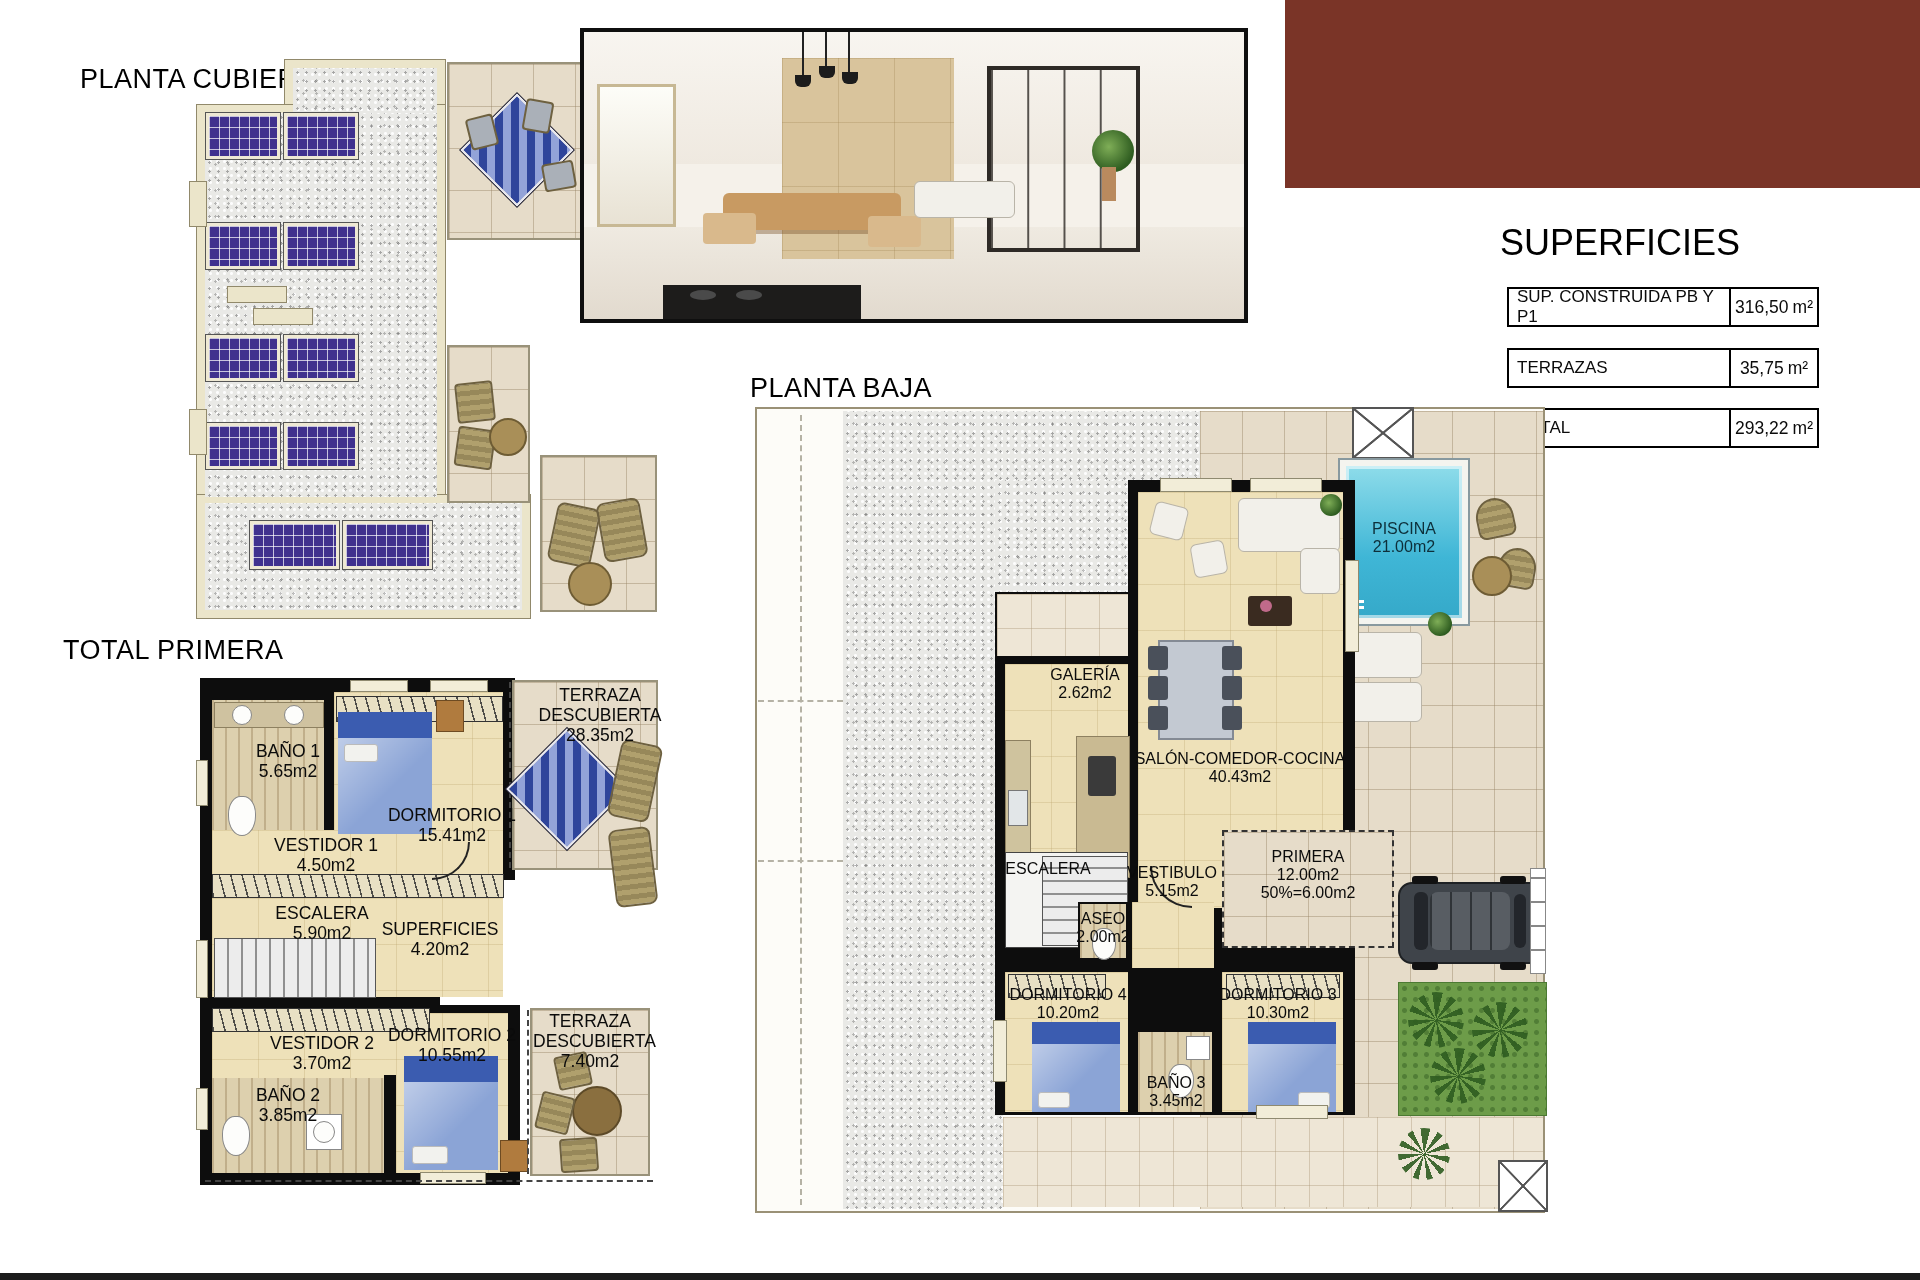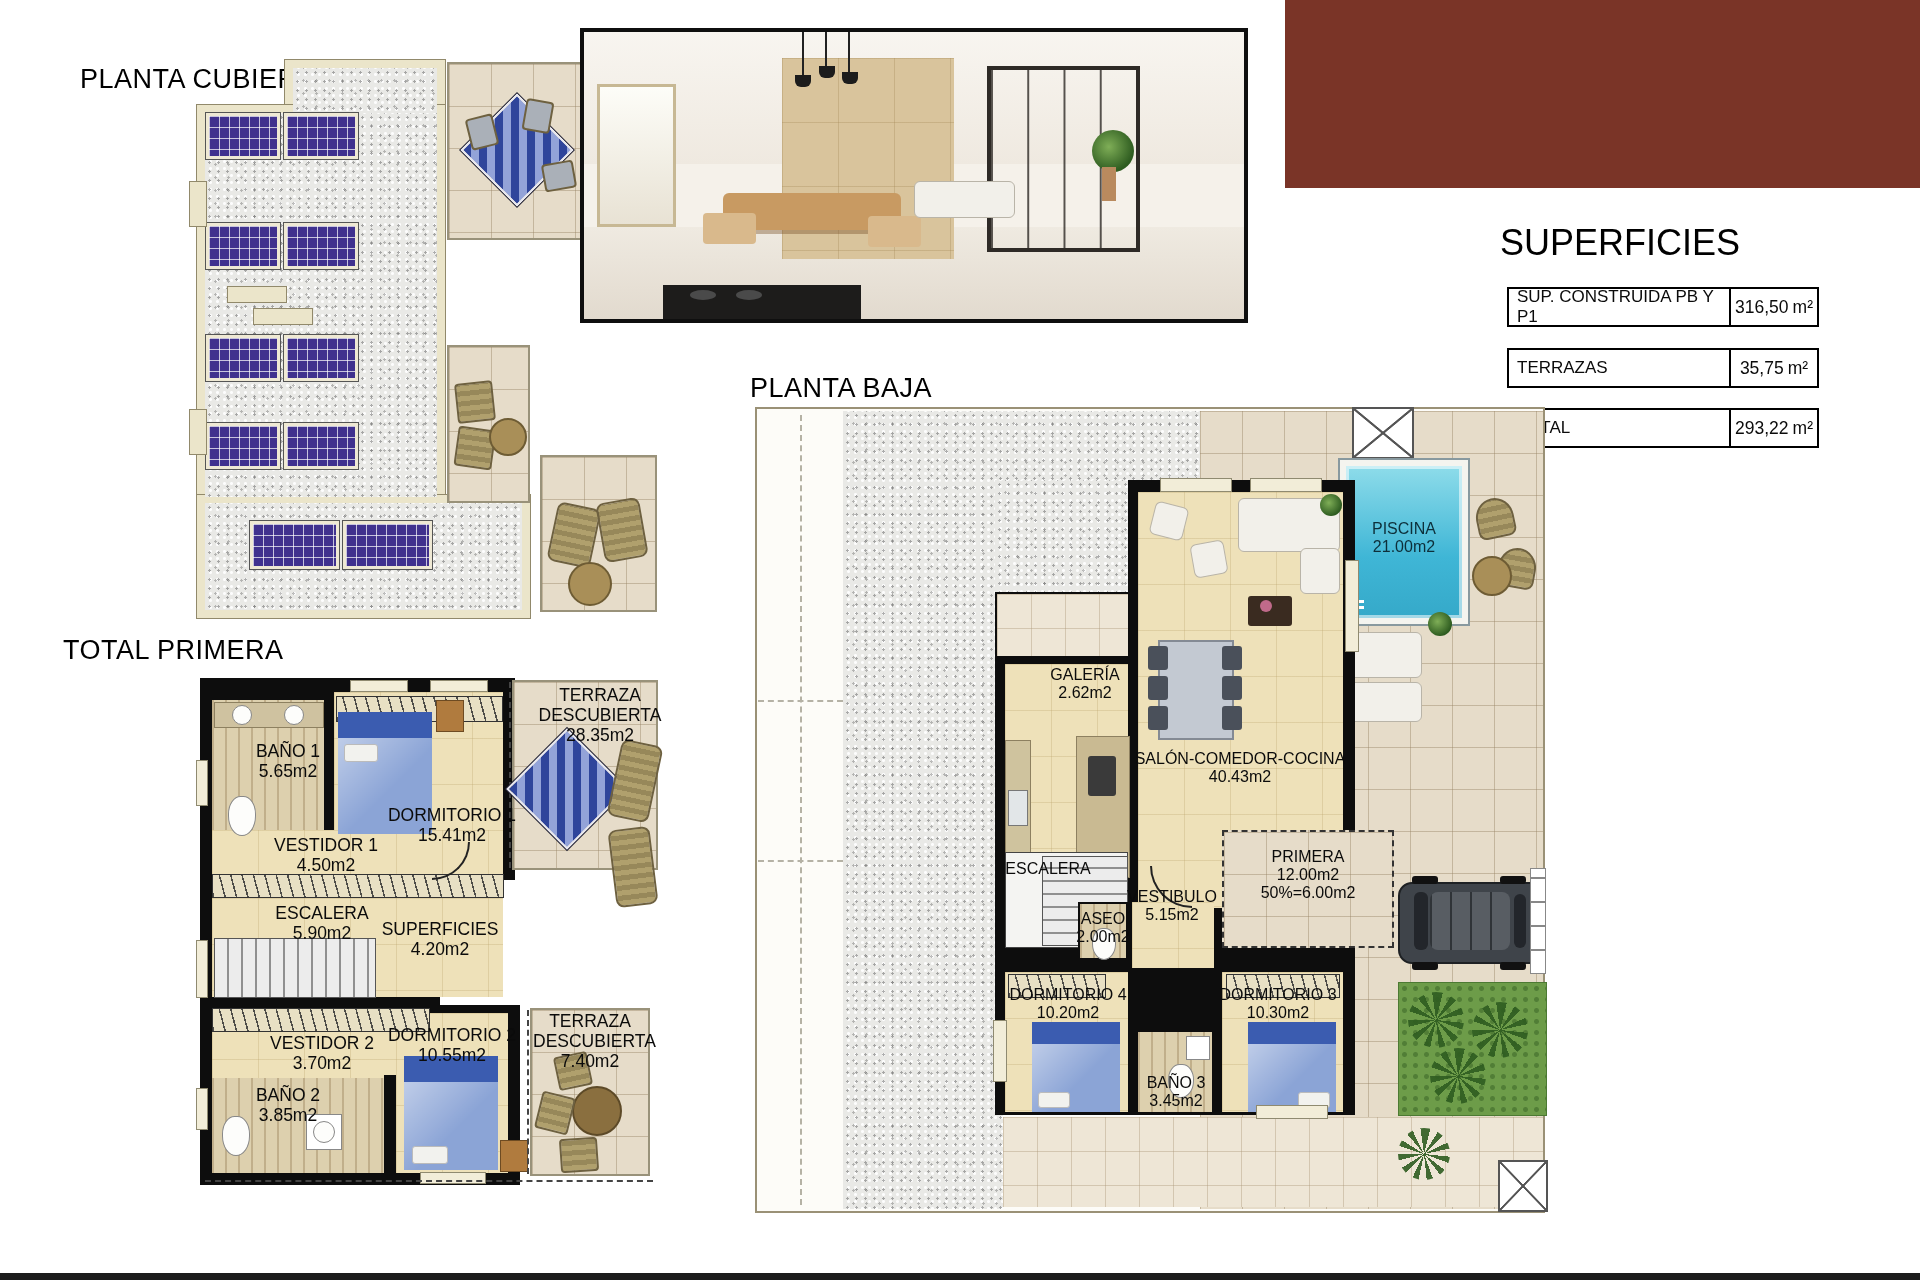--- a/index.html
+++ b/index.html
@@ -411,21 +411,21 @@
       <span class="nm">PISCINA</span>
         <span class="ar">21.00m2</span>
       </div>
     <div class="abs rlabel fs16" style="left:1048px;top:860px;">
       <span class="nm">ESCALERA</span>
       </div>
     <div class="abs rlabel fs16" style="left:1103px;top:910px;">
       <span class="nm">ASEO</span>
         <span class="ar">2.00m2</span>
       </div>
-    <div class="abs rlabel fs16" style="left:1172px;top:888px;">
+    <div class="abs rlabel fs16" style="left:1172px;top:864px;">
       <span class="nm">VESTIBULO</span>
         <span class="ar">5.15m2</span>
       </div>
     <div class="abs rlabel fs16" style="left:1068px;top:986px;">
       <span class="nm">DORMITORIO 4</span>
         <span class="ar">10.20m2</span>
       </div>
     <div class="abs rlabel fs16" style="left:1176px;top:1074px;">
       <span class="nm">BAÑO 3</span>
         <span class="ar">3.45m2</span>

